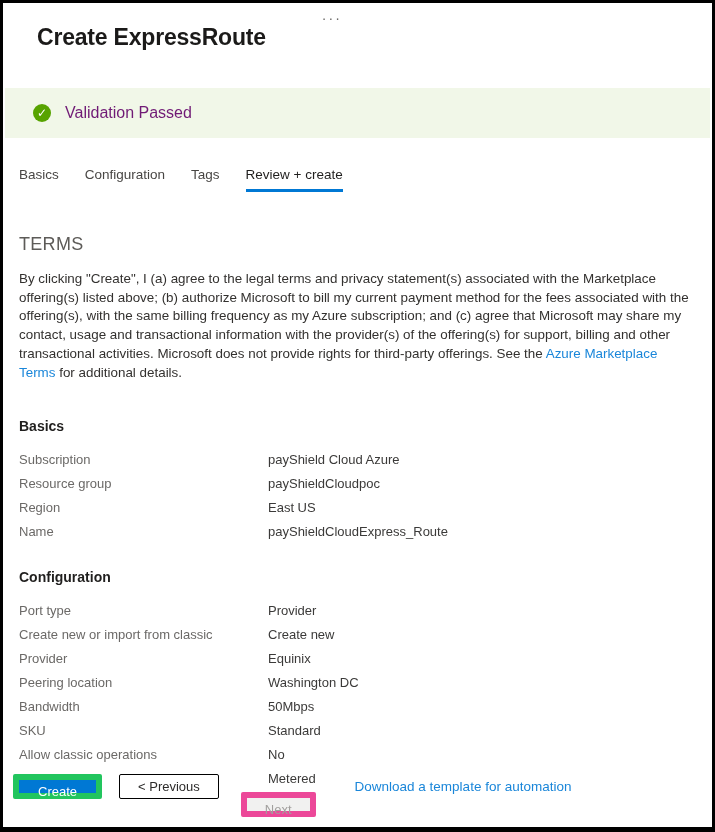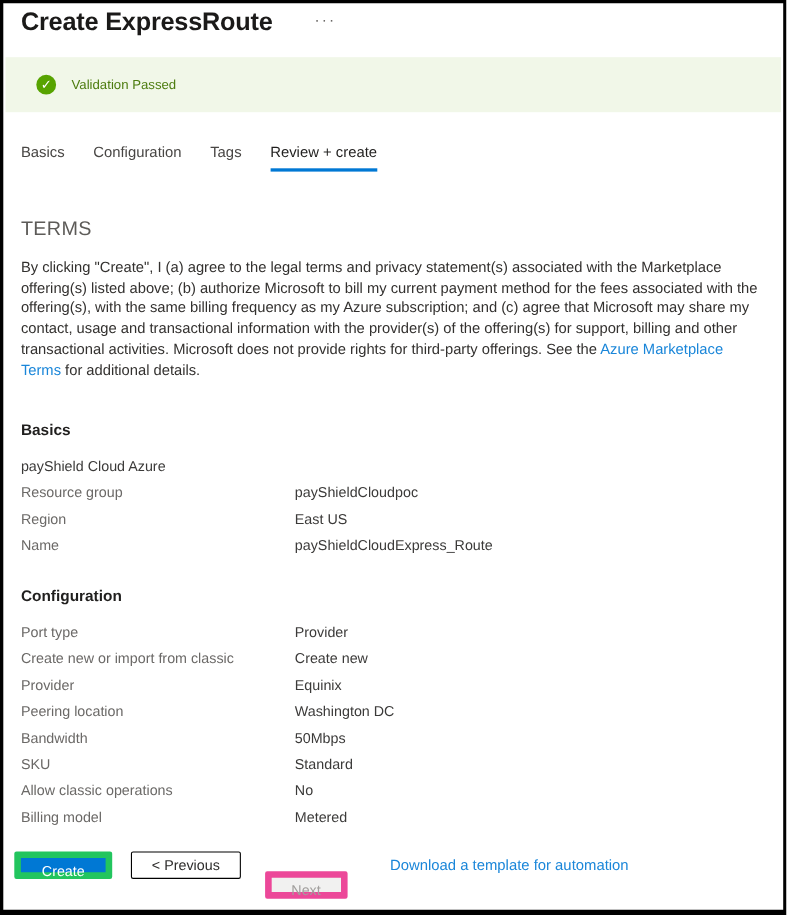--- a/index.html
+++ b/index.html
@@ -10,38 +10,38 @@
     border:3px solid #000;
     border-bottom-width:5px;
     background:#fff;
     font-family:"Liberation Sans","DejaVu Sans",sans-serif;
     color:#323130;
     overflow:hidden;
   }
   
   .header{display:flex;align-items:flex-start;padding:3px 16px 0 16px;}
   .page-title{
-    margin:0;font-size:23px;font-weight:700;color:#1b1a19;letter-spacing:-0.2px;
+    margin:18px;font-size:23px;font-weight:700;color:#1b1a19;letter-spacing:-0.2px;
   }
   .more-btn{
     margin-left:38px;margin-top:2px;color:#6b6967;font-size:14px;letter-spacing:2px;
     cursor:pointer;line-height:20px;user-select:none;
   }
   
   .banner{
     margin:19px 2px 0 2px;height:50px;background:#f1f7e8;
     display:flex;align-items:center;padding-left:28px;box-sizing:border-box;
   }
   .check-icon{
     width:18px;height:18px;border-radius:50%;background:#57a300;
     display:inline-flex;align-items:center;justify-content:center;
     color:#fff;font-size:12px;font-weight:700;line-height:1;
     margin-right:14px;flex:0 0 auto;
   }
-  .banner-text{font-size:12px;color:#4d7c0f;}
+  .banner-text{font-size:16px;color:#701a75;}
   
   .tabs{display:flex;column-gap:26px;padding:0 16px;margin-top:29px;}
   .tab{
     font-size:13.5px;color:#484644;padding-bottom:7px;cursor:pointer;
     border-bottom:3px solid transparent;white-space:nowrap;
   }
   .tab.active{color:#201f1e;font-weight:400;border-bottom-color:#0078d4;}
   
   .terms-heading{
     margin:42px 16px 0 16px;font-size:18px;color:#5d5b58;letter-spacing:0.3px;
@@ -105,20 +105,21 @@
     <div class="tab active">Review + create</div>
   </div>
 
   <div class="terms-heading">TERMS</div>
 
   <p class="terms-body"><span>By clicking "Create", I (a) agree to the legal terms and privacy statement(s) associated with the Marketplace offering(s) listed above; (b) authorize Microsoft to bill my current payment method for the fees associated with the offering(s), with the same billing frequency as my Azure subscription; and (c) agree that Microsoft may share my contact, usage and transactional information with the provider(s) of the offering(s) for support, billing and other transactional activities. Microsoft does not provide rights for third-party offerings. See the </span><a href="#" class="inline-link">Azure Marketplace Terms</a><span> for additional details.</span></p>
 
   <h3 class="section-title">Basics</h3>
   <div class="kv">
     <div class="row">
+      <span class="label">Subscription</span>
       <span class="value">payShield Cloud Azure</span>
     </div>
     <div class="row">
       <span class="label">Resource group</span>
       <span class="value">payShieldCloudpoc</span>
     </div>
     <div class="row">
       <span class="label">Region</span>
       <span class="value">East US</span>
     </div>

